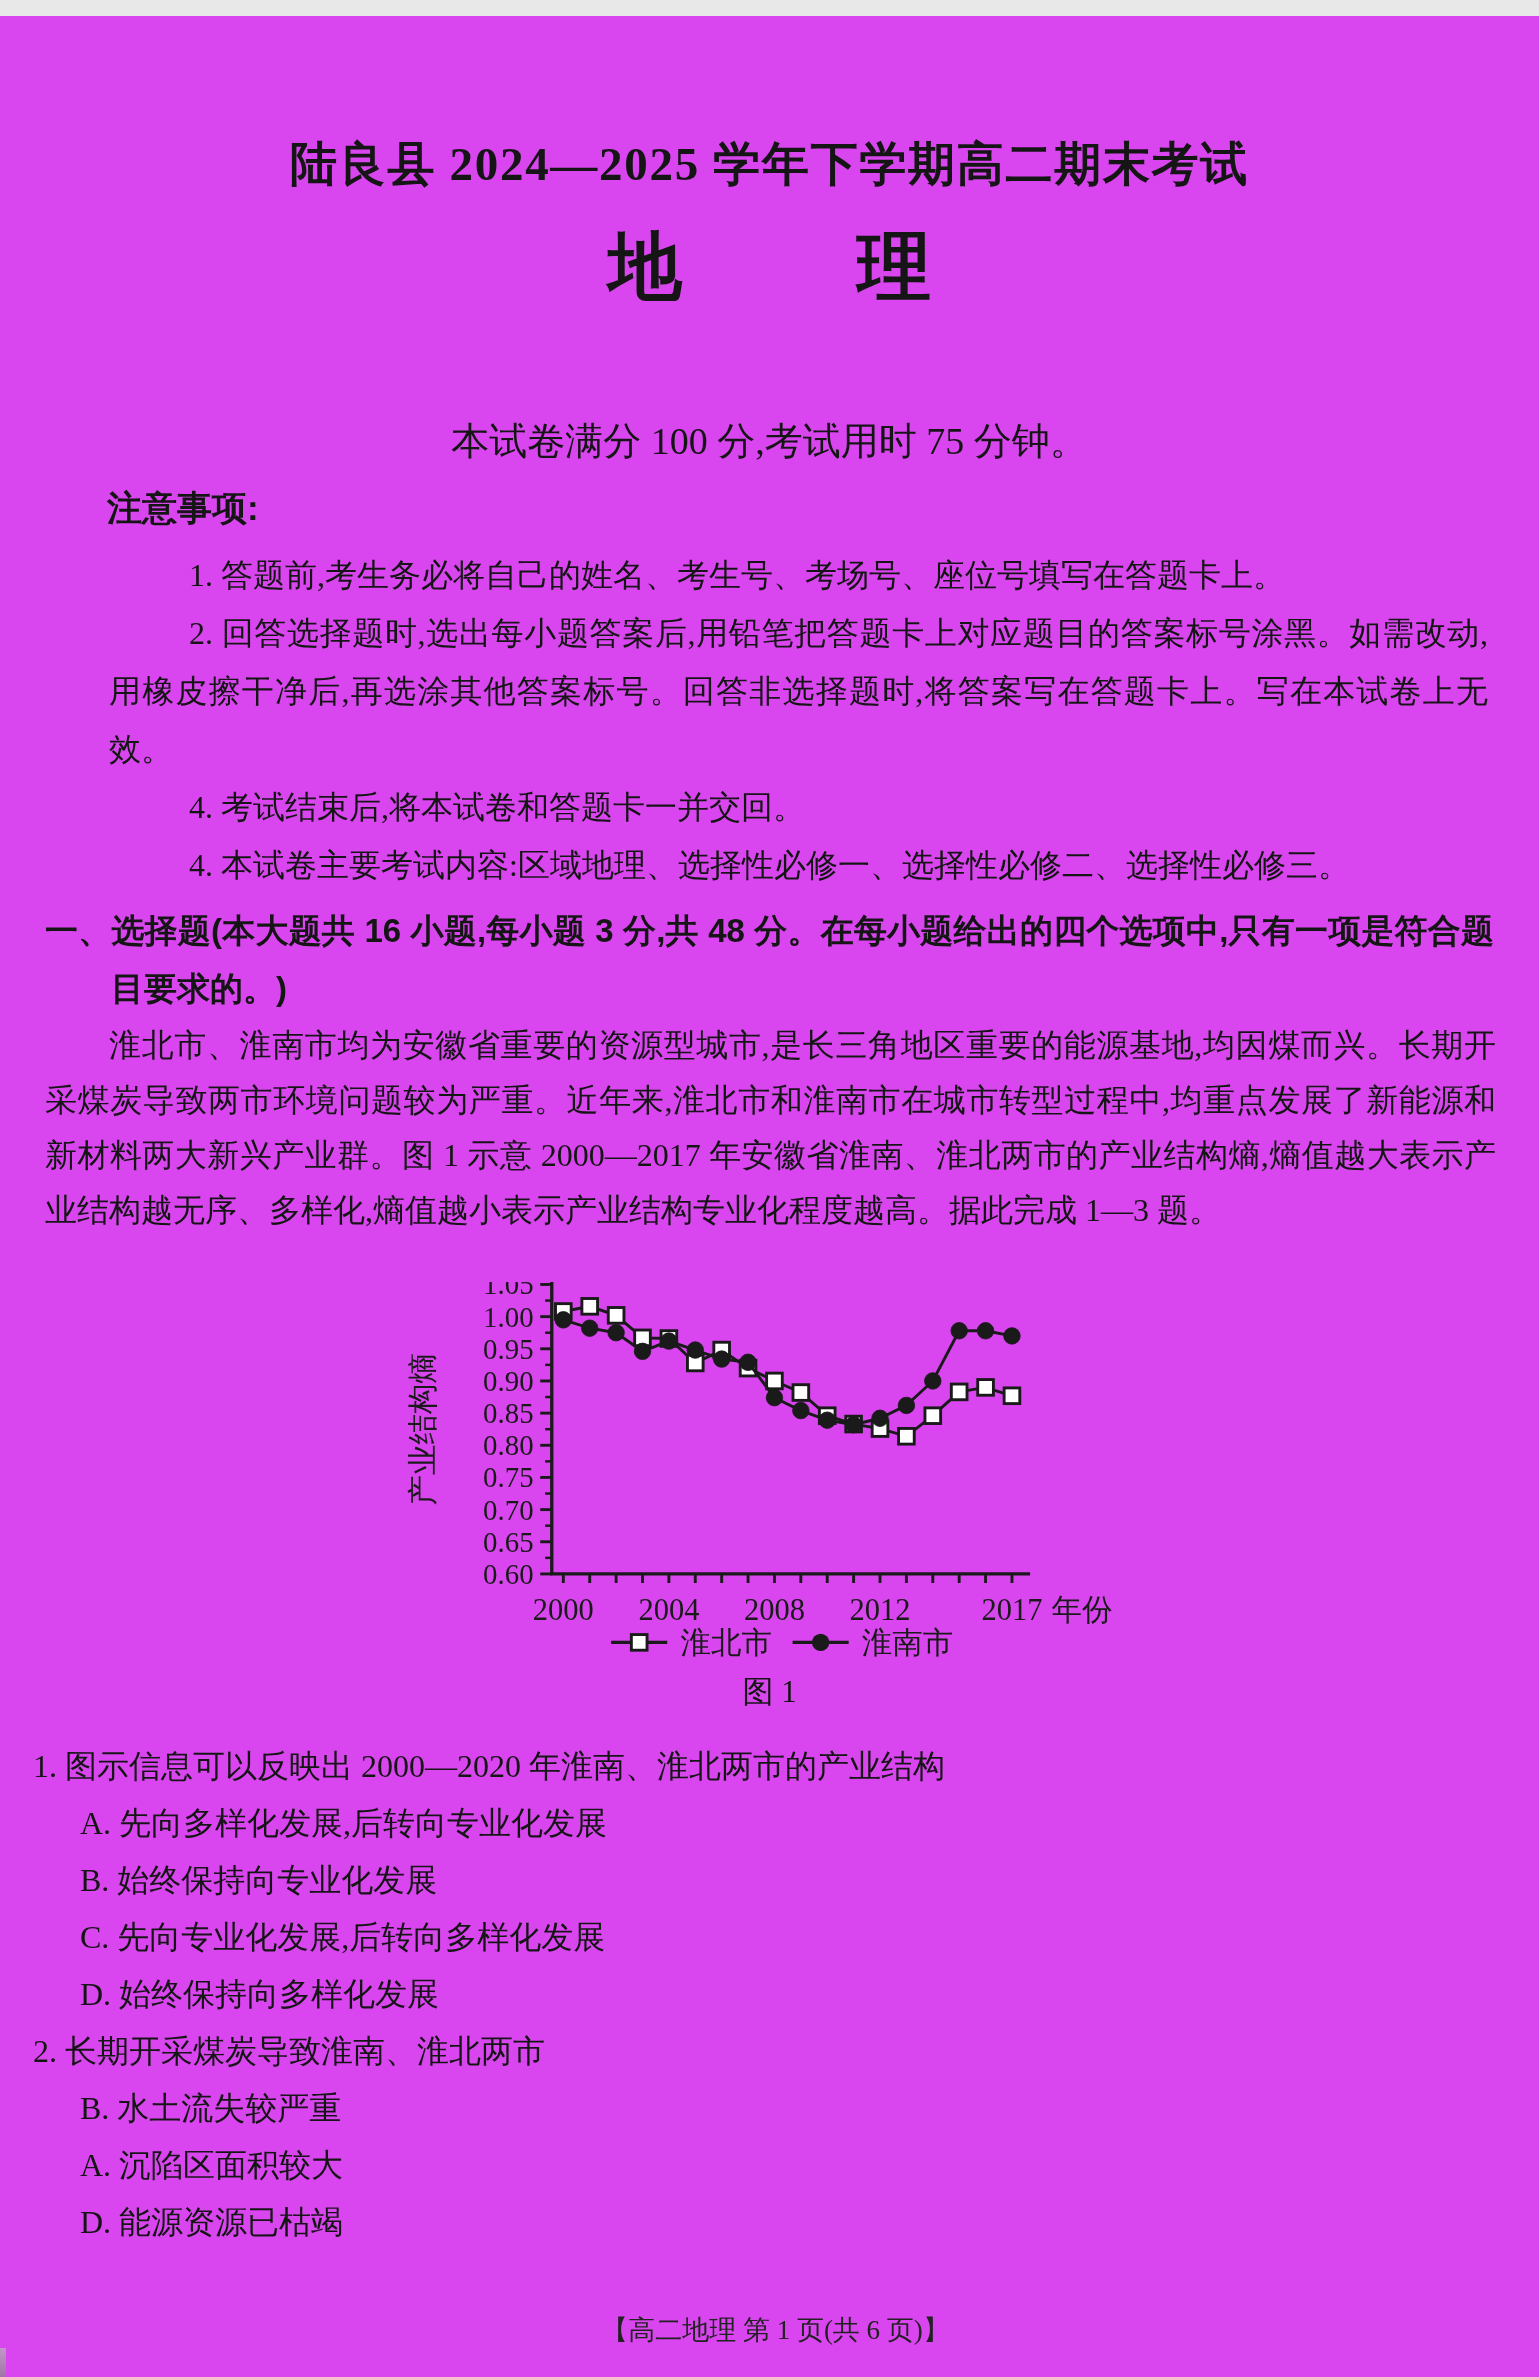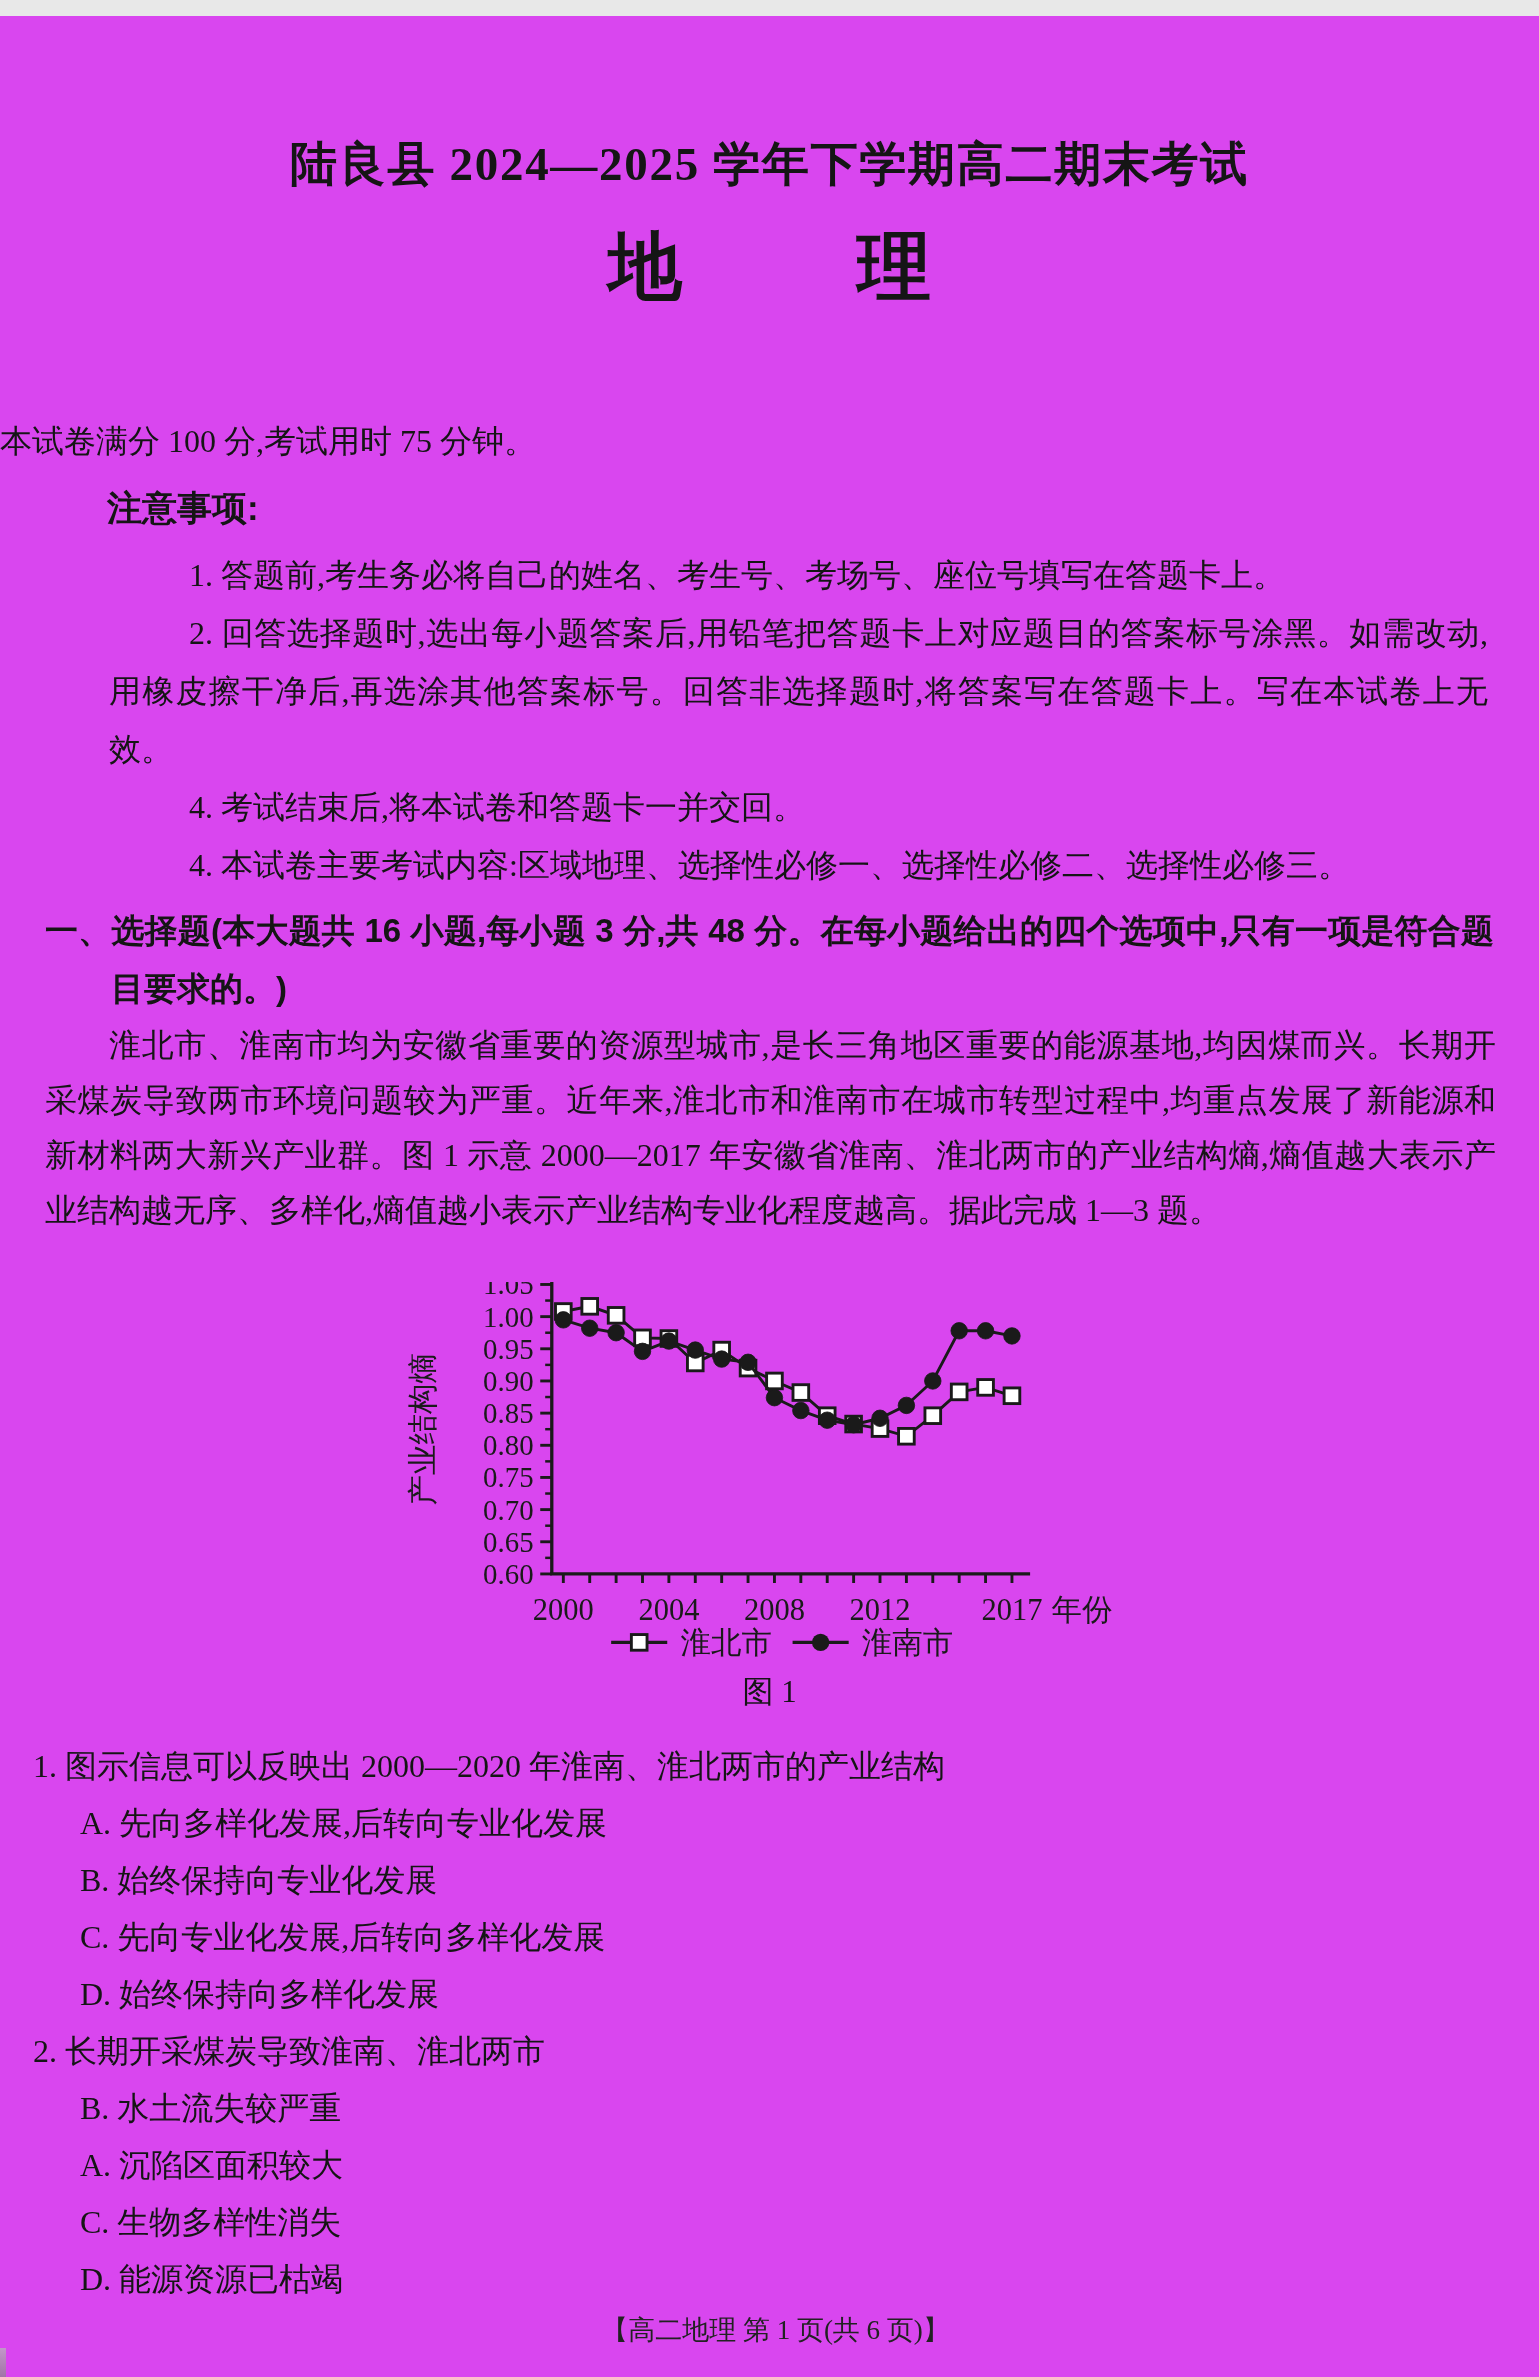--- a/index.html
+++ b/index.html
@@ -22,22 +22,22 @@
   .subject-title{
     margin-top:28px;
     text-align:center;
     font-size:74px;line-height:89px;
     font-weight:bold;
     letter-spacing:175px;
     padding-left:175px;
   }
   .exam-info{
     margin:109px 0 0 0;
-    text-align:left;
-    font-size:32px;line-height:40px;font-family:Liberation Serif, serif;
+    text-align:center;
+    font-size:38px;line-height:40px;font-family:Liberation Serif, serif;
   }
   .notice-title{
     margin:25px 50px 0 107px;
     font-family:"Liberation Sans","DejaVu Sans",sans-serif;
     font-size:35px;line-height:43px;
     font-weight:bold;
   }
   .notes{
     margin:16.5px 51px 0 109px;
     min-height:347px;
@@ -235,21 +235,20 @@
       <p class="q-stem">1. 图示信息可以反映出 2000—2020 年淮南、淮北两市的产业结构</p>
       <p class="option">A. 先向多样化发展,后转向专业化发展</p>
       <p class="option">B. 始终保持向专业化发展</p>
       <p class="option">C. 先向专业化发展,后转向多样化发展</p>
       <p class="option">D. 始终保持向多样化发展</p>
     </div>
     <div class="question">
       <p class="q-stem">2. 长期开采煤炭导致淮南、淮北两市</p>
       <p class="option">B. 水土流失较严重</p>
       <p class="option">A. 沉陷区面积较大</p>
-      <p class="option">C. 生物多样性消失</p>
       <p class="option">D. 能源资源已枯竭</p>
     </div>
   </div>
 
   <div class="page-footer">【高二地理  第 1 页(共 6 页)】</div>
 
   <div class="scan-artifact"></div>
 
 </div>
 

